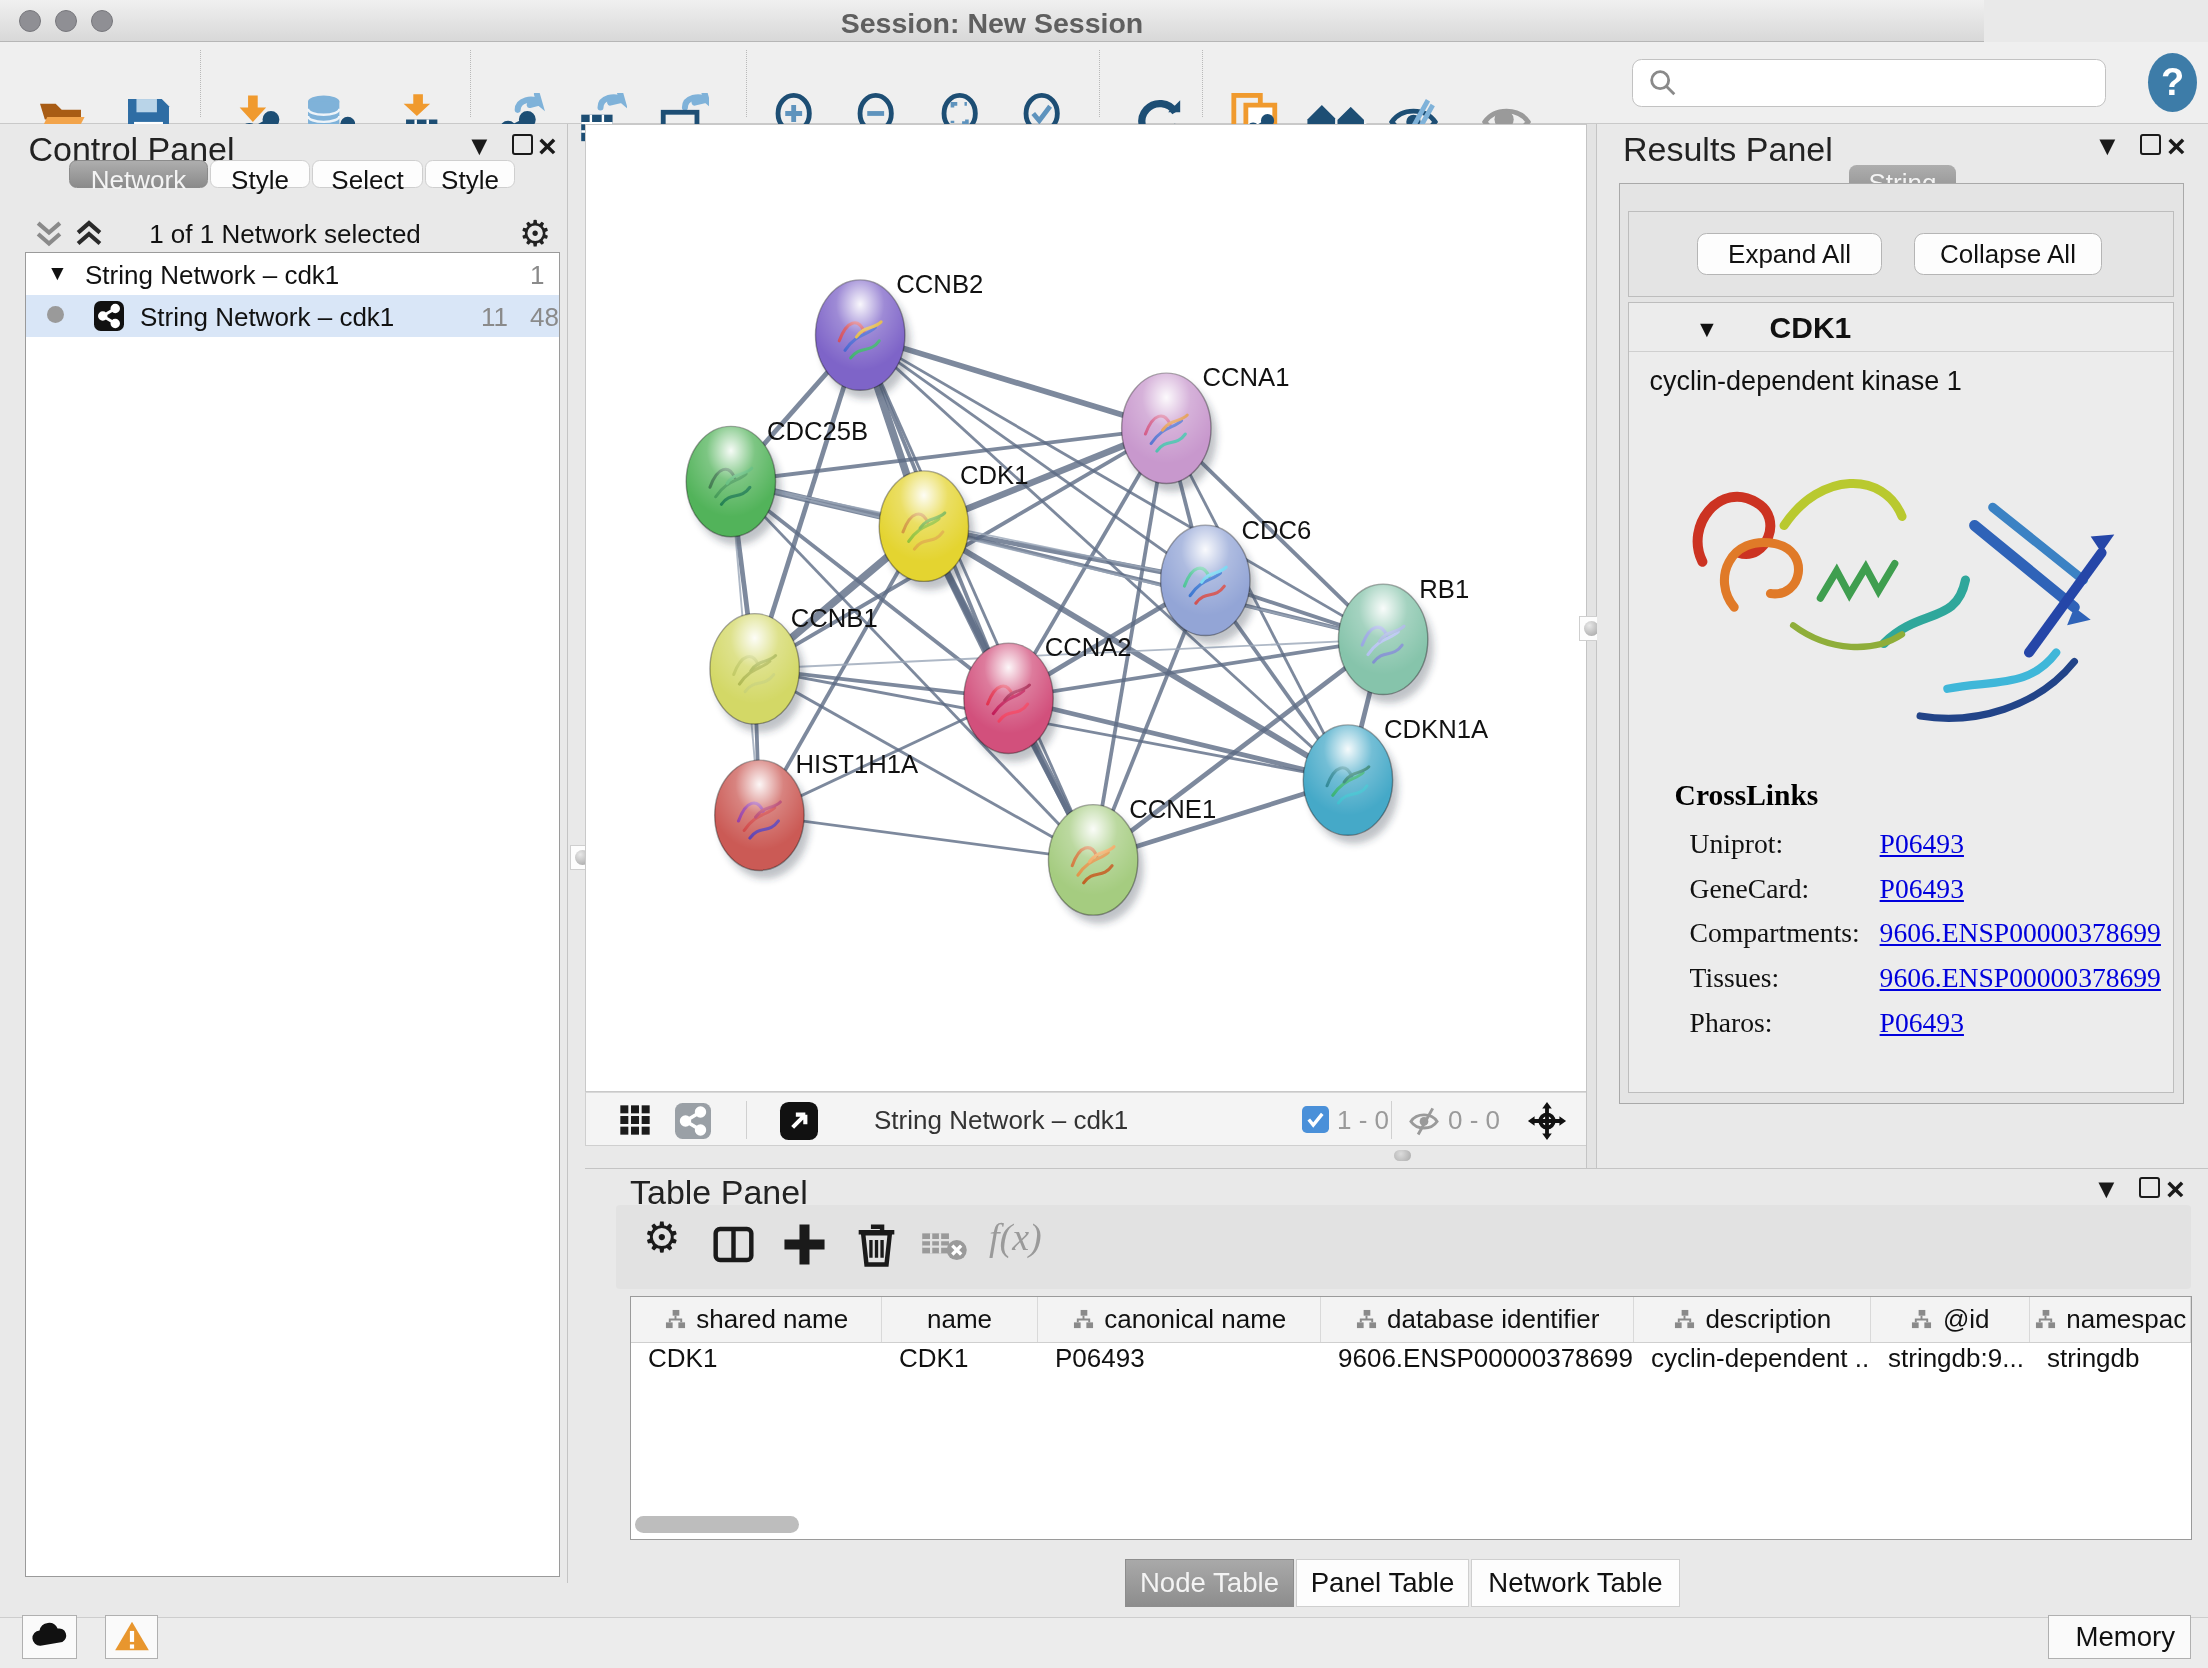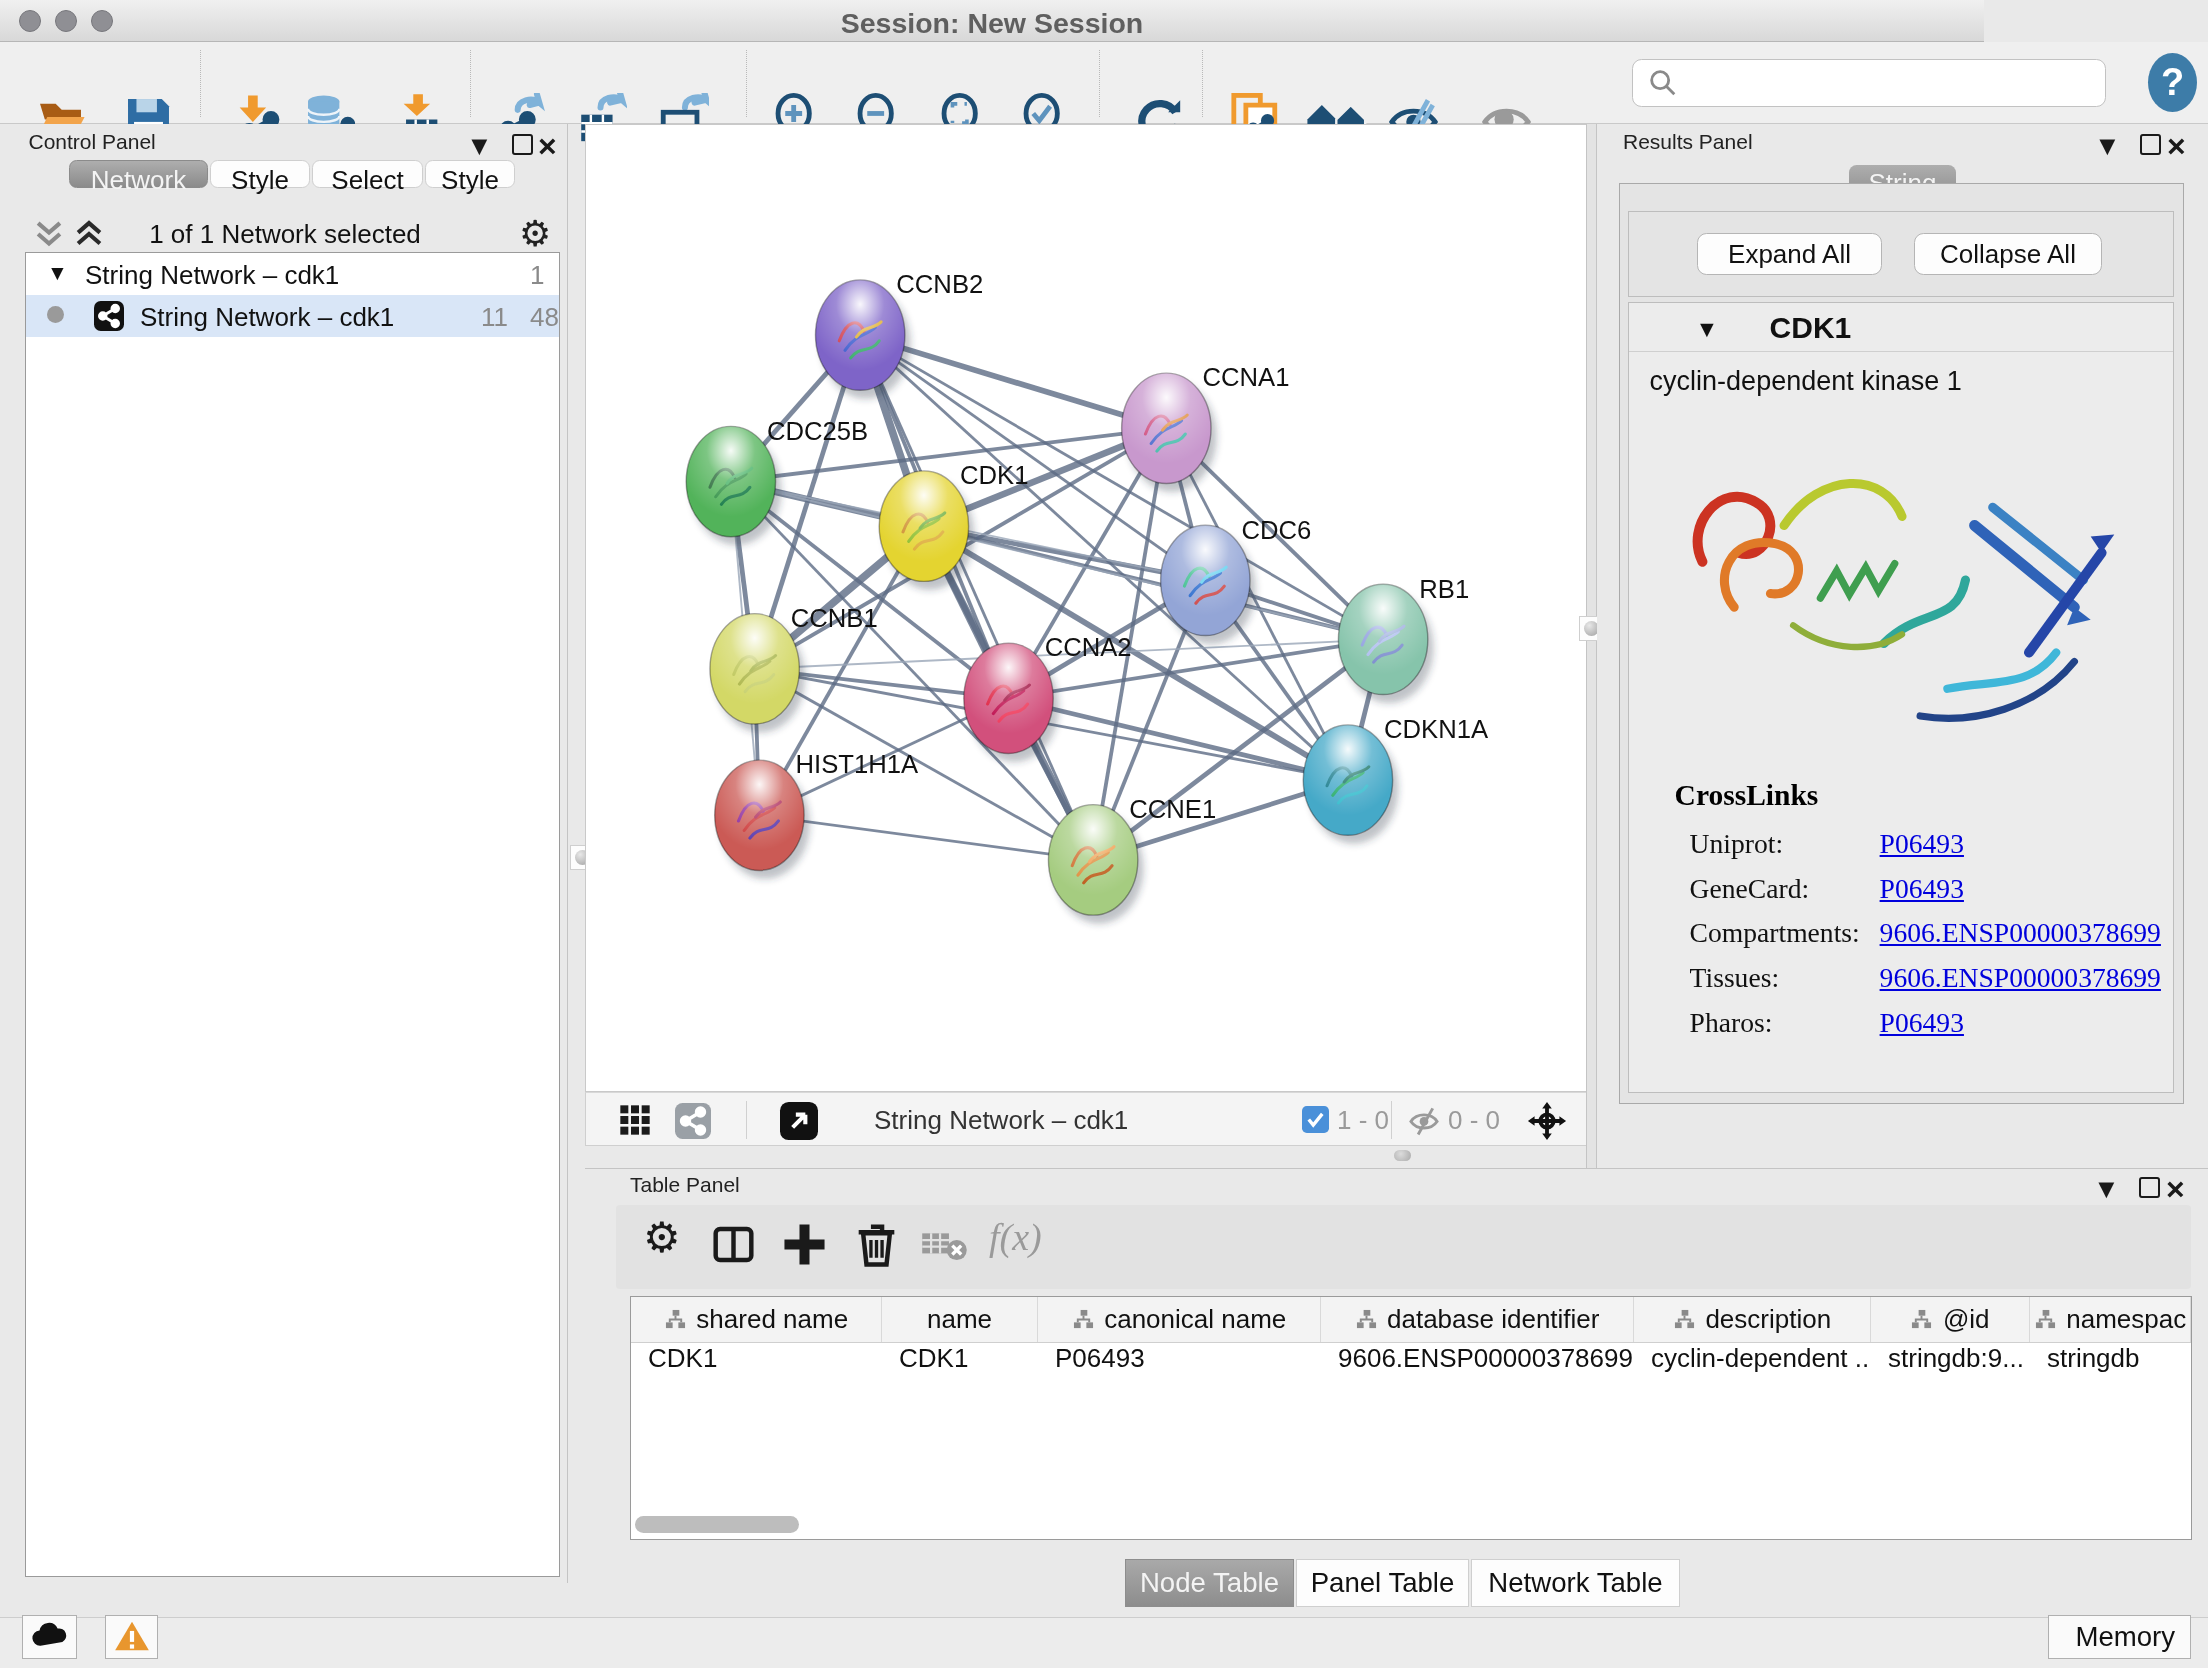--- a/index.html
+++ b/index.html
@@ -22,21 +22,21 @@
   .tsep { position:absolute; top:7.6px; height:67px; width:0;
     border-left:1.9px dotted #b9b9b9; }
   .search { position:absolute; left:1632px; top:17px; width:474px; height:48px;
     background:#fff; border:1px solid #c2c2c2; border-radius:9.5px; display:flex; align-items:center; }
   .search input { border:none; outline:none; flex:1; height:38px; font-size:25px;
     font-family:"Liberation Sans",sans-serif; background:transparent; }
   .helpbtn { position:absolute; left:2148px; top:11.4px; width:49px; height:59px; border:none;
     background:#3d7ca8; border-radius:50%; color:#fff; font-size:38px; font-weight:bold; cursor:pointer; }
 
   
-  .phead { font-size:21px; color:#222; }
+  .phead { font-size:34px; color:#222; }
   .picon { position:absolute; top:0; font-size:27px; color:#1a1a1a; line-height:28.5px; cursor:pointer; }
   .sqicon { position:absolute; width:21px; height:21px; border:2.9px solid #1a1a1a; border-radius:2.9px; cursor:pointer; }
   .xicon { font-weight:bold; font-size:32px; line-height:25px; }
 
   
   .cpanel { left:0; top:124px; width:568px; height:1459px; background:#e9e9e9; border-right:1px solid #c4c4c4; }
   .tab { position:absolute; top:36px; height:28px; border:1px solid #cfcfcf; background:#fdfdfd;
     border-radius:7.6px; font-size:26px; color:#111; text-align:center; line-height:38px; cursor:pointer; }
   .tab.active { background:linear-gradient(#aeaeae,#8b8b8b); color:#f4f4f4; border-color:#8b8b8b; }
   .treebox { position:absolute; left:25px; top:128px; width:535px; height:1325px;

